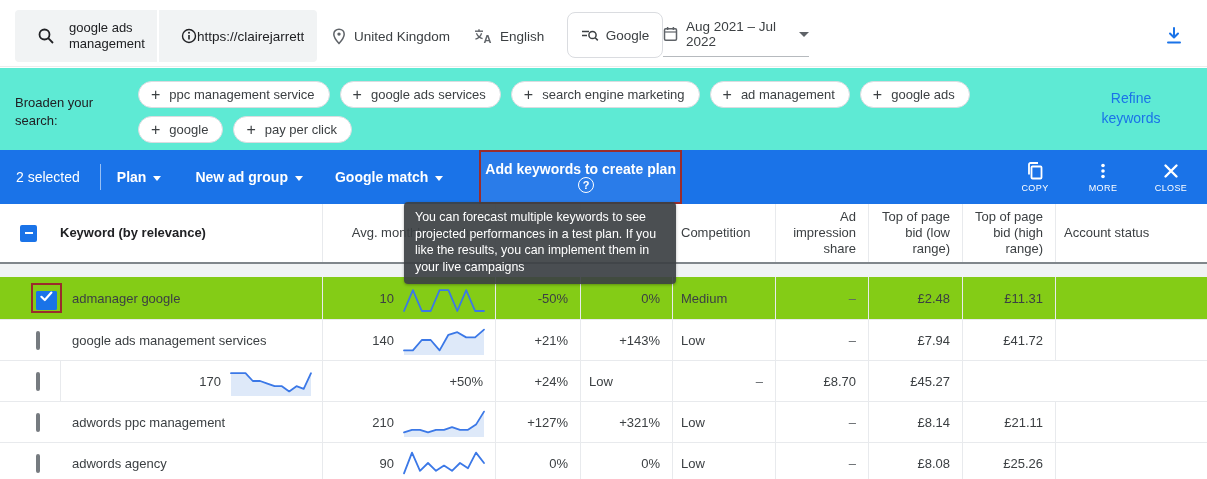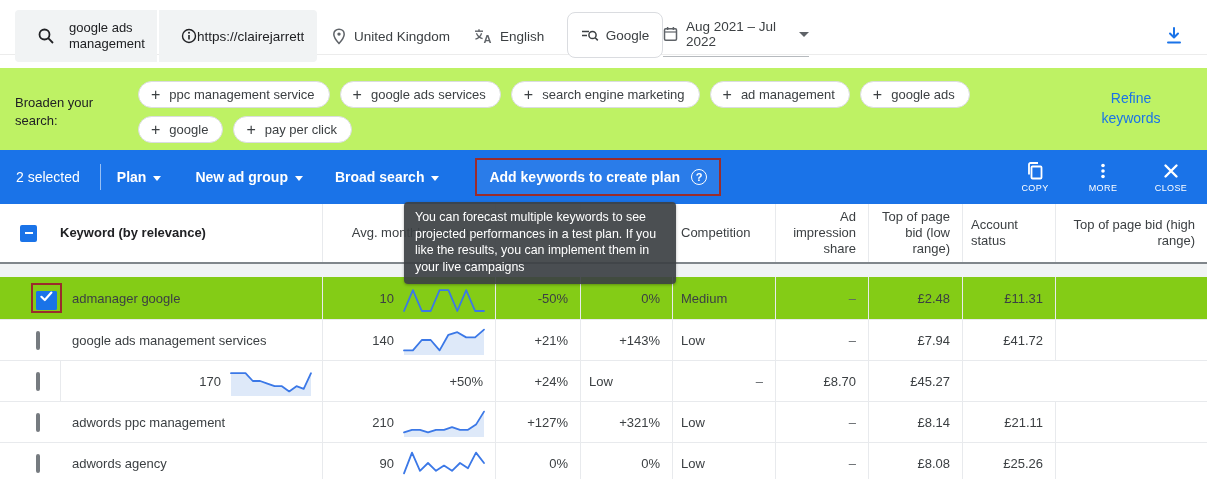--- a/index.html
+++ b/index.html
@@ -1,53 +1,53 @@
 <!DOCTYPE html>
 <html><head>
 <meta charset="utf-8">
 <style>
   * { margin:0; padding:0; box-sizing:border-box; }
   html,body { background:#fff; }
   body { font-family:"Liberation Sans", sans-serif; color:#3c4043; }
   #stage { position:relative; width:1207px; height:479px; background:#fff; overflow:hidden; }
 
   
-  .topbar { position:absolute; left:0; top:0; width:1207px; height:55px; background:#fff; border-bottom:1px solid #ececec; }
+  .topbar { position:absolute; left:0; top:0; width:1207px; height:67px; background:#fff; border-bottom:1px solid #ececec; }
   .searchgroup { position:absolute; left:15px; top:10px; height:52px; display:flex; }
   .seg { background:#f1f3f4; display:flex; align-items:center; height:52px; }
   .seg1 { width:142px; border-radius:4px 0 0 4px; padding-left:22px; }
   .seg2 { width:158px; border-radius:0 4px 4px 0; margin-left:2px; padding-left:22px; overflow:hidden; }
   .seg1 .terms { font-size:13px; line-height:16px; color:#202124; margin-left:14px; width:92px; }
   .seg2 .url { font-size:13.5px; color:#202124; white-space:nowrap; overflow:hidden; }
   .tb-item { position:absolute; top:10px; height:52px; display:flex; align-items:center; font-size:13.5px; color:#3c4043; }
   .tb-item .lbl { margin-left:8px; }
   .loc { left:332px; } .lang { left:474px; }
   .netbox { position:absolute; left:567px; top:12px; width:96px; height:46px; border:1px solid #dadce0; border-radius:8px; background:#fff; display:flex; align-items:center; justify-content:center; font-size:13.5px; color:#3c4043; }
   .netbox .lbl { margin-left:7px; }
   .daterange { position:absolute; left:663px; top:12px; height:45px; width:146px; display:flex; align-items:center; border-bottom:1px solid #b6babe; font-size:13.5px; color:#3c4043; }
   .daterange .lbl { margin-left:8px; }
   .caret-gray { width:0; height:0; border-left:5px solid transparent; border-right:5px solid transparent; border-top:5px solid #5f6368; margin-left:18px; }
   .download { position:absolute; right:20px; top:25px; width:24px; height:24px; cursor:pointer; }
 
   
-  .broaden { position:absolute; left:0; top:68px; width:1207px; height:82px; background:#bef264; }
+  .broaden { position:absolute; left:0; top:68px; width:1207px; height:82px; background:#5eead4; }
   .broaden-label { position:absolute; left:15px; top:26px; font-size:13px; color:#202124; line-height:18px; width:90px; }
   .chips { position:absolute; left:138px; top:13px; width:900px; display:flex; flex-wrap:wrap; gap:8px 10px; }
   .chip { display:inline-flex; align-items:center; height:27px; border:1px solid #dadce0; border-radius:15px; padding:0 14px 0 12px; font-size:13px; color:#3c4043; background:#fff; cursor:pointer; white-space:nowrap; }
   .chip .plus { font-size:16px; color:#3c4043; margin-right:9px; font-weight:400; }
   .refine { position:absolute; right:38px; top:20px; width:76px; text-align:center; color:#1a73e8; font-size:14px; line-height:20px; cursor:pointer; }
 
   
   .bluebar { position:absolute; left:0; top:150px; width:1207px; height:54px; background:#1a73e8; display:flex; align-items:center; color:#fff; }
   .selcount { margin-left:16px; font-size:14px; }
   .vdiv { width:1px; height:26px; background:rgba(255,255,255,0.55); margin:0 16px 0 20px; }
   .menu-item { display:flex; align-items:center; font-size:14px; font-weight:600; cursor:pointer; white-space:nowrap; }
   .menu-item .caret { width:0; height:0; border-left:4.5px solid transparent; border-right:4.5px solid transparent; border-top:5px solid #fff; margin-left:7px; margin-top:2px; }
   .mi-plan { margin-left:0; } .mi-nag { margin-left:34px; } .mi-bm { margin-left:32px; }
-  .addwrap { position:relative; margin-left:38px; display:flex; align-items:center; padding:10px 12px; background:rgba(255,255,255,0.07); cursor:pointer; }
+  .addwrap { position:relative; margin-left:38px; display:flex; align-items:center; padding:10px 4px; background:rgba(255,255,255,0.07); cursor:pointer;flex-direction:column; }
   .redbox-add { position:absolute; inset:-1px -2px; border:2px solid #9b2c2c; pointer-events:none; }
   .addlabel { font-size:14px; font-weight:600; }
   .help { width:16px; height:16px; border:1.6px solid #fff; border-radius:50%; margin-left:11px; font-size:11px; font-weight:700; display:flex; align-items:center; justify-content:center; }
   .bar-actions { margin-left:auto; margin-right:14px; display:flex; gap:24px; }
   .bar-btn { display:flex; flex-direction:column; align-items:center; cursor:pointer; width:44px; }
   .bar-btn .blabel { font-size:9px; font-weight:400; letter-spacing:0.4px; margin-top:3px; }
 
   
   .tablewrap { position:absolute; left:0; top:204px; width:1207px; }
   .trow { display:grid; grid-template-columns:60px 262px 173px 85px 92px 103px 93px 94px 93px 1fr; align-items:center; }
@@ -209,21 +209,21 @@
     <span class="vdiv"></span>
     <span class="menu-item mi-plan">
       <span>Plan</span>
         <span class="caret"></span>
     </span>
     <span class="menu-item mi-nag">
       <span>New ad group</span>
         <span class="caret"></span>
     </span>
     <span class="menu-item mi-bm">
-      <span>Broad search</span>
+      <span>Google match</span>
         <span class="caret"></span>
     </span>
     <span class="addwrap">
       <span class="redbox-add"></span>
       <span class="addlabel">Add keywords to create plan</span>
       <span class="help">?</span>
     </span>
     <span class="bar-actions">
       <span class="bar-btn">
         <svg width="18" height="18" viewBox="0 0 18 18">
@@ -266,25 +266,25 @@
         </div>
       <div class="cell hc left bl">
           <span>Competition</span>
         </div>
       <div class="cell hc right bl">
           <span style="text-align:right">Ad impression share</span>
         </div>
       <div class="cell hc right bl">
           <span style="text-align:right">Top of page bid (low range)</span>
         </div>
+      <div class="cell hc right bl">
+          <span style="text-align:right">Top of page bid (high range)</span>
+        </div>
       <div class="cell hc left bl">
           <span>Account status</span>
-        </div>
-      <div class="cell hc right bl">
-          <span style="text-align:right">Top of page bid (high range)</span>
         </div>
     </div>
     <div class="strip"></div>
     <div id="tbody">
         <div class="trow drow sel">
           <div class="cell cb-cell">
             <span class="cbwrap"><span class="checkbox on"><svg width="17" height="17" viewBox="0 0 17 17">
                   <path d="M3.4 8.8 L6.8 12 L13.4 4.6" fill="none" stroke="#fff" stroke-width="2.2" stroke-linecap="round" stroke-linejoin="round"></path>
                 </svg></span><span class="redbox-cb"></span></span>
           </div>

